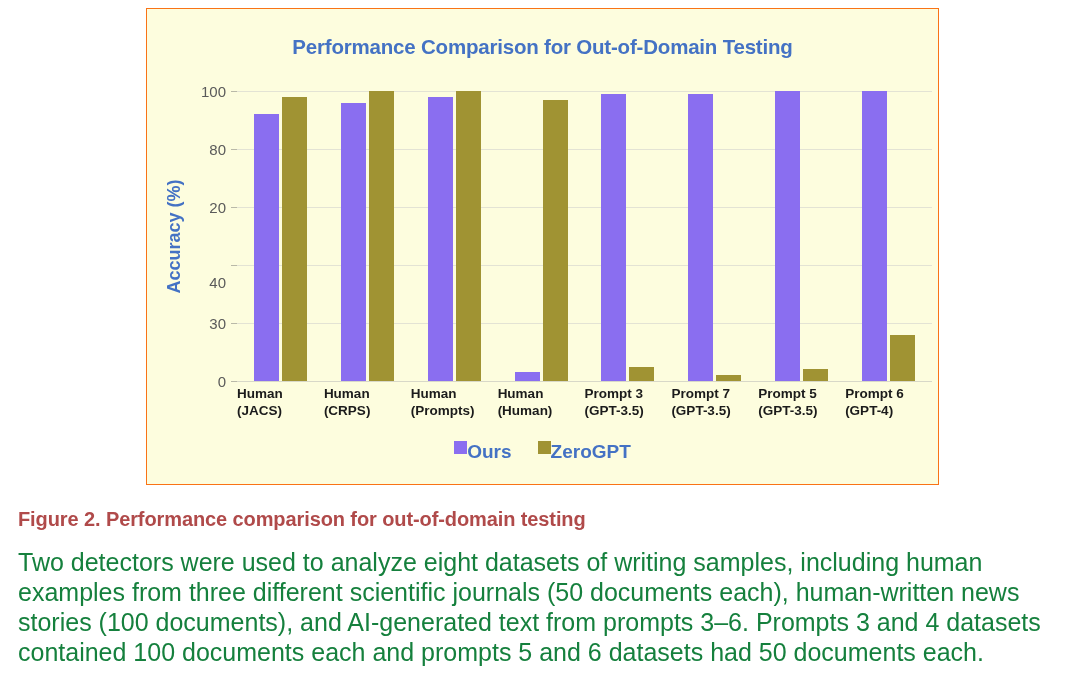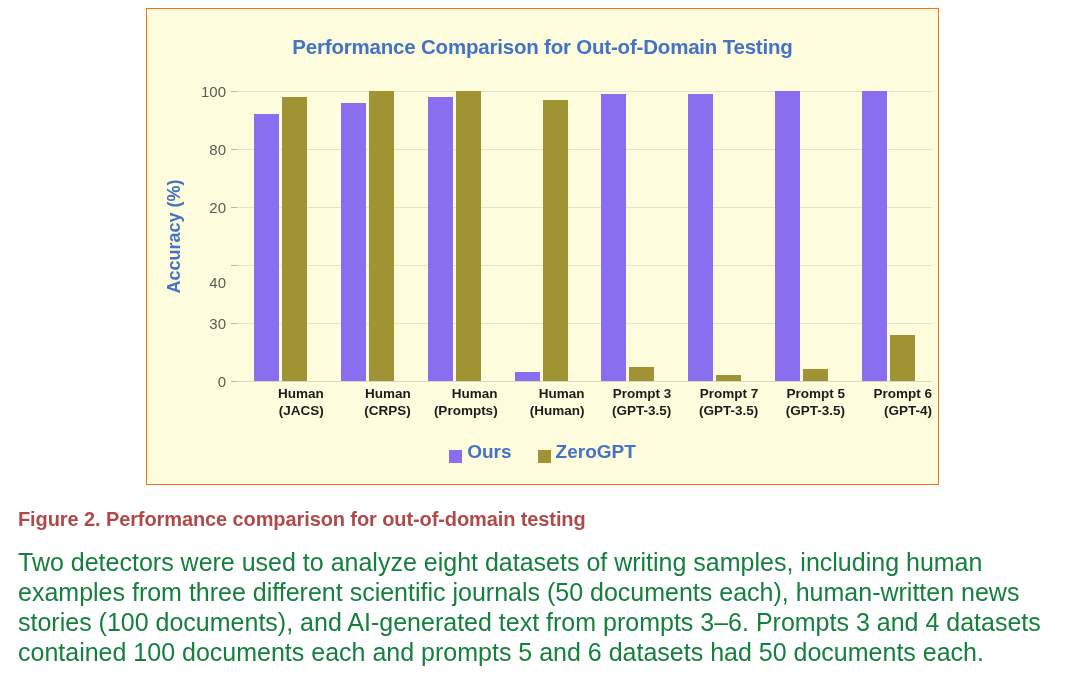--- a/index.html
+++ b/index.html
@@ -116,42 +116,41 @@
   #x-labels {
     position: absolute;
     left: 90px;
     top: 376px;
     width: 695px;
     height: 46px;
   }
   .xlabel {
     position: absolute;
     top: 0;
-    text-align: right;
+    text-align: left;
     font-size: 13.5px;
     font-weight: bold;
     color: #1b1b1b;
     line-height: 17px;
   }
 
   
   #legend {
     position: absolute;
     left: 0;
     top: 432px;
     width: 100%;
     display: flex;
     justify-content: center;
     align-items: center;
     gap: 26px;
   }
   .legend-item {
     display: flex;
-    align-items: flex-end;
-    gap: 5px;
+    align-items: flex-start;
   }
   .legend-swatch {
     width: 13px;
     height: 13px;
     display: block;
   }
   .legend-label {
     font-size: 19px;
     font-weight: bold;
     color: #4472c4;

